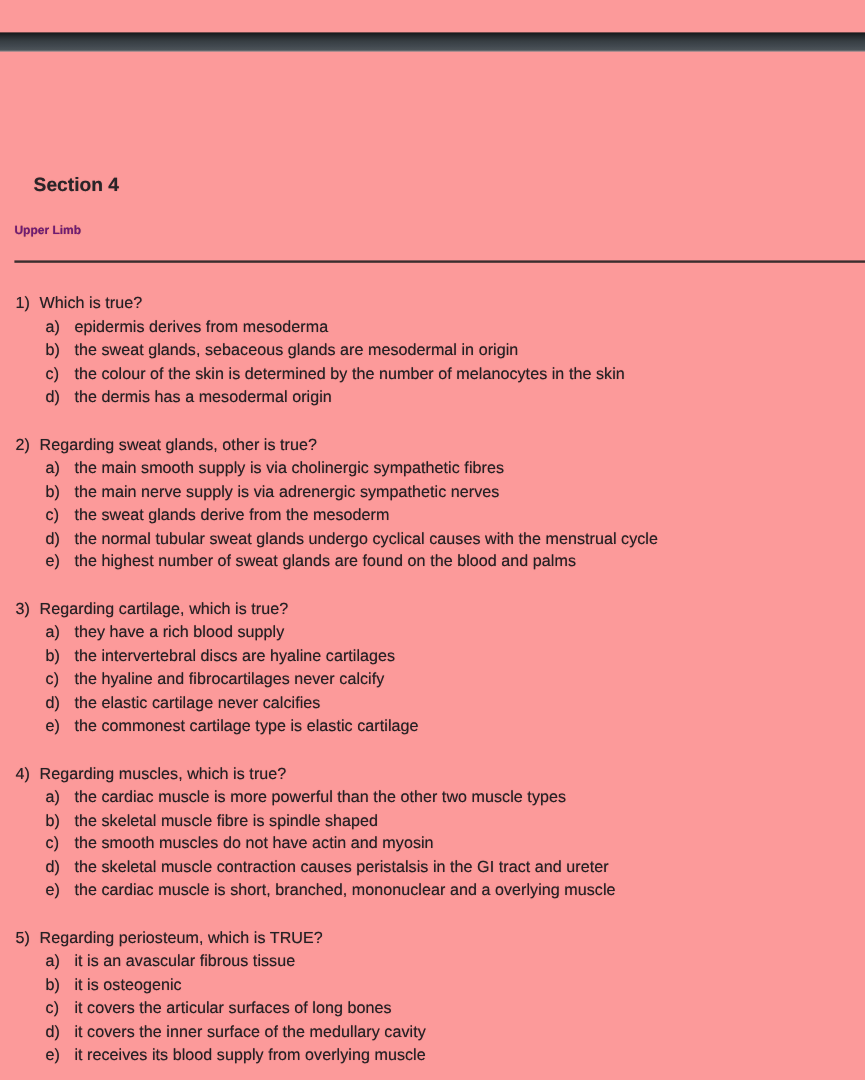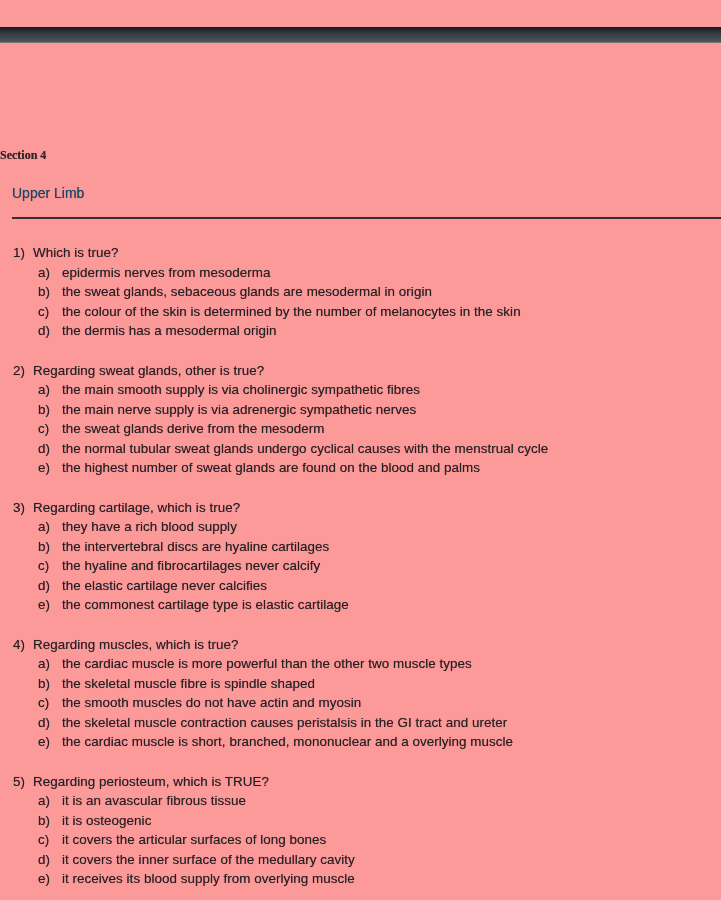--- a/index.html
+++ b/index.html
@@ -25,33 +25,32 @@
       #424950 72%,
       #4c5358 90%,
       #7e8487 100%);
   }
   .doc {
     position: absolute;
     top: 0; left: 0; right: 0;
     text-shadow: 0 0 0.7px rgba(56, 22, 28, 0.55);
   }
   .section-heading {
-    margin: 147px 0 0 0;
-    font-size: 12px;
+    margin: 147px 0 0 28px;
+    font-size: 16px;
     font-weight: bold;
     line-height: 16px;
     color: #292528;
-    font-family: Liberation Serif, serif;
   }
   .doc-title {
     margin: 22px 0 0 12px;
-    font-size: 14px;
-    font-weight: normal;
+    font-size: 10px;
+    font-weight: bold;
     line-height: 16px;
-    color: #0c4a6e;
+    color: #701a75;
   }
   .heading-rule {
     margin: 16px 0 0 12px;
     height: 2px;
     background: #3a2e2f;
   }
   .questions {
     margin-top: 24px;
     font-size: 13.4px;
     line-height: 19.5px;
@@ -84,21 +83,21 @@
   <div class="heading-rule"></div>
   <div class="questions" id="questions">
   <div class="question">
     <div class="q-line">
       <span class="q-num">1)</span>
       <span class="q-text">Which is true?</span>
     </div>
     <div class="q-options">
   <div class="option">
     <span class="opt-letter">a)</span>
-    <span class="opt-text">epidermis nerves from mesoderma</span>
+    <span class="opt-text">epidermis derives from mesoderma</span>
   </div>
 
   <div class="option">
     <span class="opt-letter">b)</span>
     <span class="opt-text">the sweat glands, sebaceous glands are mesodermal in origin</span>
   </div>
 
   <div class="option">
     <span class="opt-letter">c)</span>
     <span class="opt-text">the colour of the skin is determined by the number of melanocytes in the skin</span>

